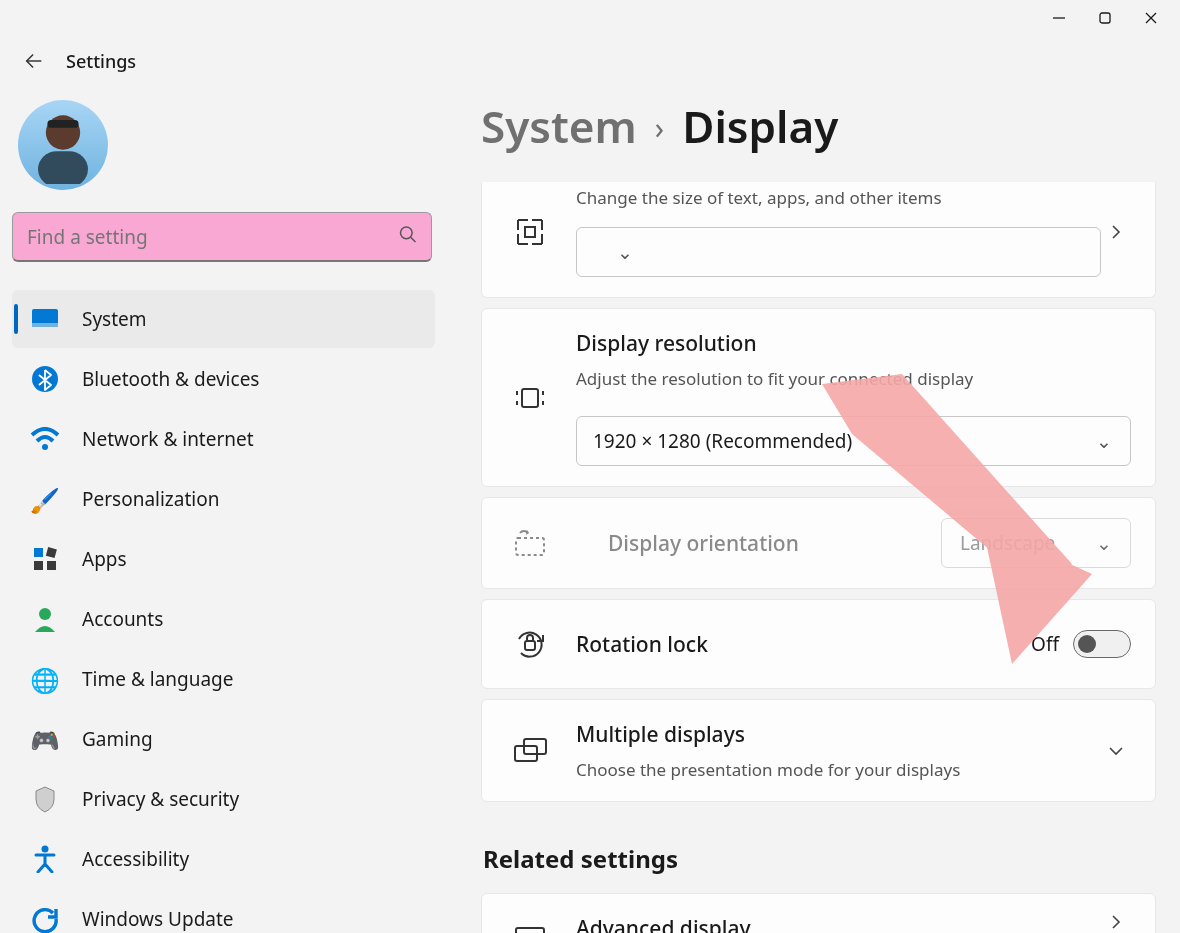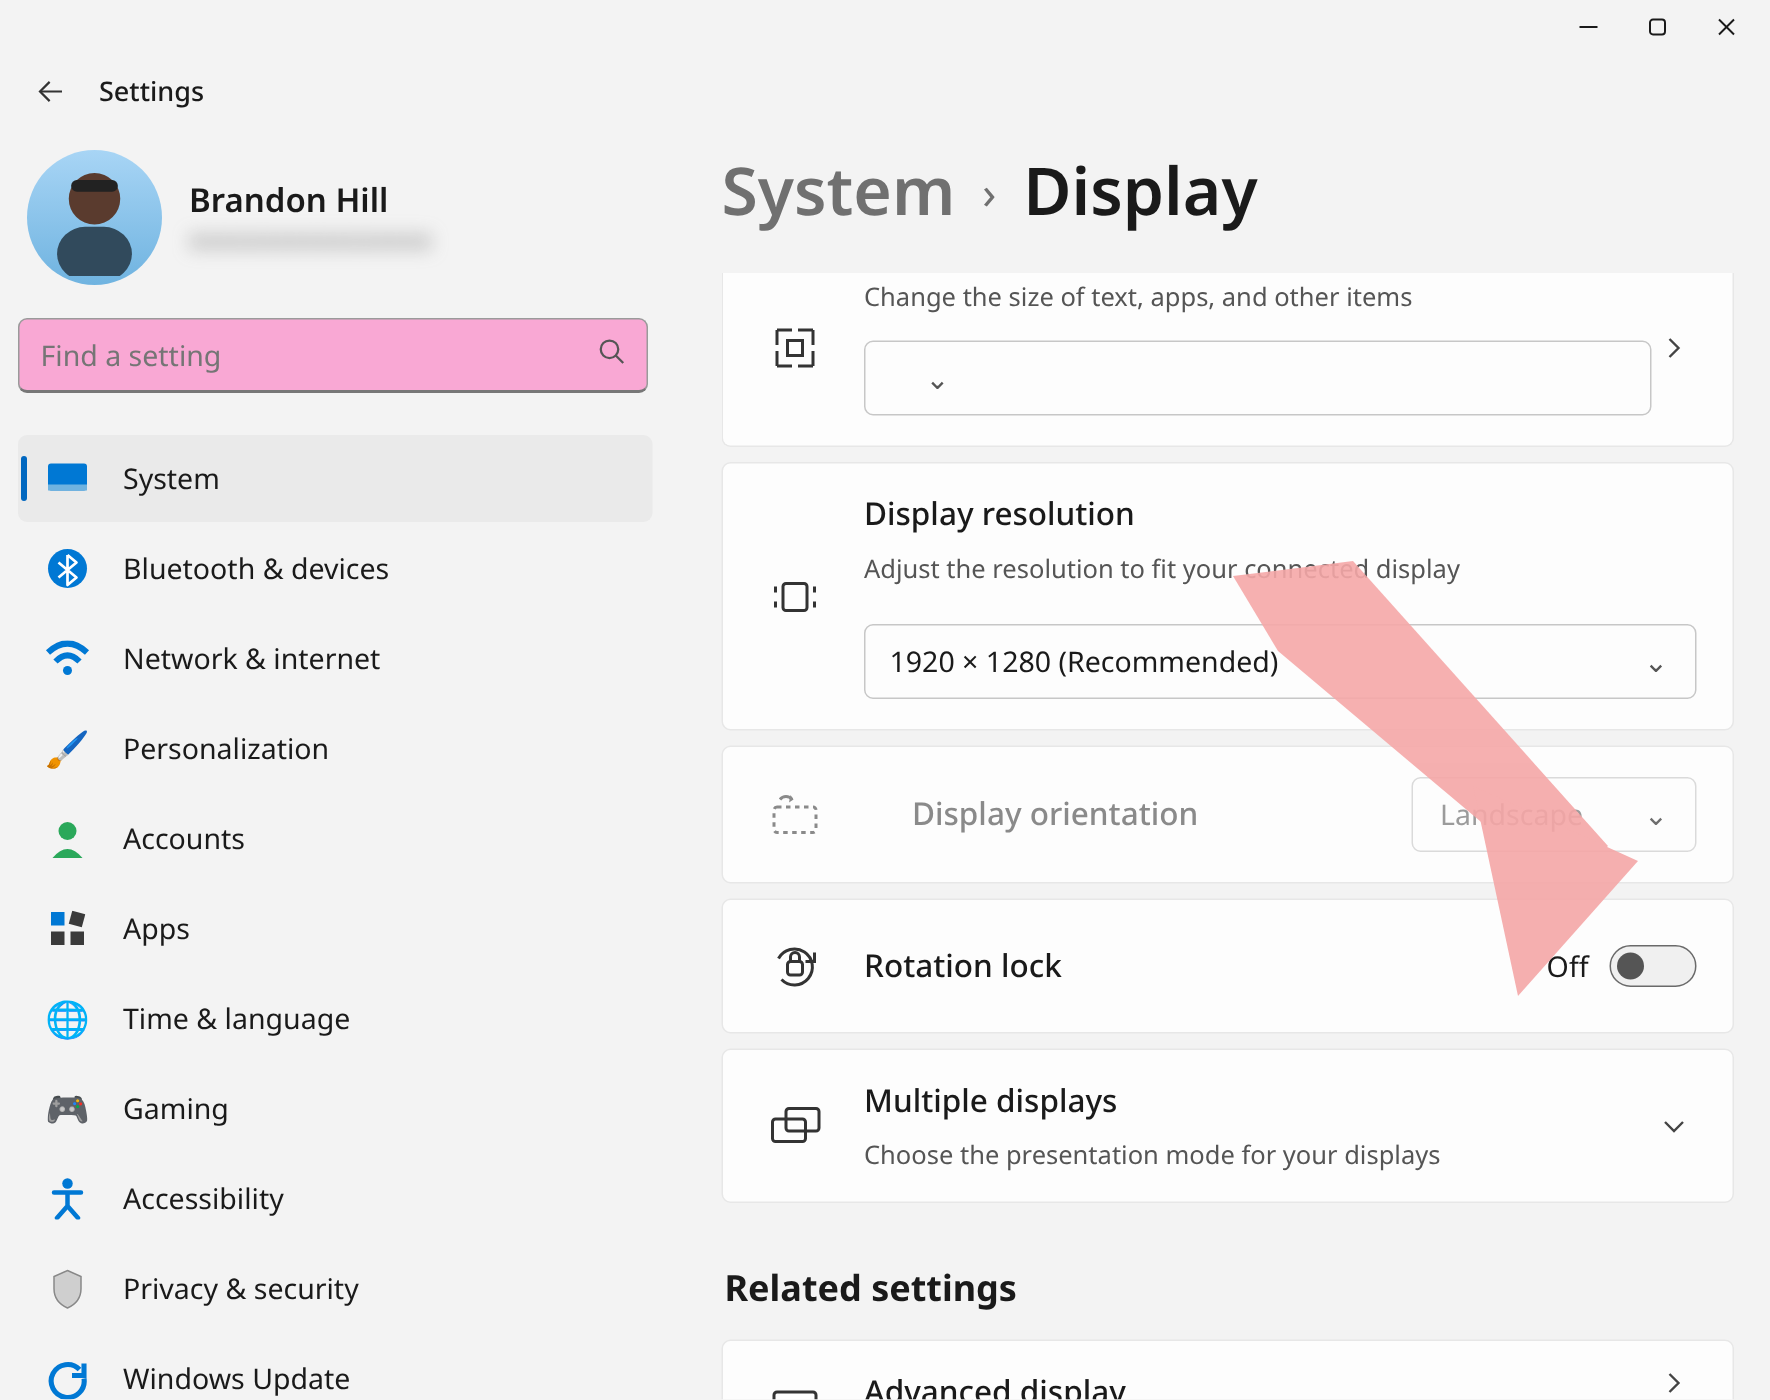--- a/index.html
+++ b/index.html
@@ -94,24 +94,20 @@
 
   <div class="sidebar">
     <div class="userblock">
       <div class="avatar">
         <svg viewBox="0 0 100 100">
             <circle cx="50" cy="34" r="22" fill="#5a3b2e"></circle>
             <rect x="18" y="58" width="64" height="46" rx="24" fill="#314a5c"></rect>
             <rect x="30" y="18" width="40" height="10" rx="5" fill="#222"></rect>
           </svg>
       </div>
-      <div>
-        <div class="user-name">Brandon Hill</div>
-        <div class="user-email">xxxxxxxxxxxxxxxxx</div>
-      </div>
     </div>
 
     <div class="search-wrap">
       <input class="search-input" placeholder="Find a setting" style="">
       <span class="search-icon">
         <svg width="20" height="20" viewBox="0 0 24 24" fill="none" stroke="#555" stroke-width="1.8">
             <circle cx="10" cy="10" r="7"></circle>
             <line x1="21" y1="21" x2="15" y2="15"></line>
           </svg>
       </span>
@@ -145,62 +141,62 @@
             </svg>
           </span>
         <span>Network &amp; internet</span>
       </div>
       <div class="nav-item">
         <span class="nav-icon">🖌️</span>
         <span>Personalization</span>
       </div>
       <div class="nav-item">
         <span class="nav-icon">
-            <svg width="24" height="26" viewBox="0 0 24 26">
-              <circle cx="12" cy="8" r="6" fill="#2aa85a"></circle>
-              <path d="M2 26 Q12 14 22 26 Z" fill="#2aa85a"></path>
-            </svg>
-          </span>
-        <span>Accounts</span>
-      </div>
-      <div class="nav-item">
-        <span class="nav-icon">
             <svg width="24" height="24" viewBox="0 0 24 24">
               <rect x="1" y="1" width="9" height="9" fill="#0078d4"></rect>
               <rect x="14" y="1" width="9" height="9" fill="#3a3a3a" transform="rotate(15 18 5)"></rect>
               <rect x="1" y="14" width="9" height="9" fill="#3a3a3a"></rect>
               <rect x="14" y="14" width="9" height="9" fill="#3a3a3a"></rect>
             </svg>
           </span>
         <span>Apps</span>
       </div>
       <div class="nav-item">
+        <span class="nav-icon">
+            <svg width="24" height="26" viewBox="0 0 24 26">
+              <circle cx="12" cy="8" r="6" fill="#2aa85a"></circle>
+              <path d="M2 26 Q12 14 22 26 Z" fill="#2aa85a"></path>
+            </svg>
+          </span>
+        <span>Accounts</span>
+      </div>
+      <div class="nav-item">
         <span class="nav-icon">🌐</span>
         <span>Time &amp; language</span>
       </div>
       <div class="nav-item">
         <span class="nav-icon">🎮</span>
         <span>Gaming</span>
+      </div>
+      <div class="nav-item">
+        <span class="nav-icon">
+            <svg width="22" height="28" viewBox="0 0 22 28">
+              <path d="M11 2 L20 6 V14 Q20 23 11 27 Q2 23 2 14 V6 Z" fill="#cfcfcf" stroke="#888"></path>
+            </svg>
+          </span>
+        <span>Privacy &amp; security</span>
       </div>
       <div class="nav-item">
         <span class="nav-icon">
             <svg width="26" height="28" viewBox="0 0 26 28">
               <circle cx="13" cy="4" r="3.5" fill="#0078d4"></circle>
               <path d="M4 10 L22 10 M13 10 V19 M13 19 L6 27 M13 19 L20 27" stroke="#0078d4" stroke-width="3" stroke-linecap="round"></path>
             </svg>
           </span>
         <span>Accessibility</span>
-      </div>
-      <div class="nav-item">
-        <span class="nav-icon">
-            <svg width="22" height="28" viewBox="0 0 22 28">
-              <path d="M11 2 L20 6 V14 Q20 23 11 27 Q2 23 2 14 V6 Z" fill="#cfcfcf" stroke="#888"></path>
-            </svg>
-          </span>
-        <span>Privacy &amp; security</span>
       </div>
       <div class="nav-item">
         <span class="nav-icon">
             <svg width="28" height="28" viewBox="0 0 28 28">
               <path d="M22 8 A11 11 0 1 0 25 14" fill="none" stroke="#0078d4" stroke-width="3.4"></path>
               <polyline points="25 4 25 12 17 12" fill="none" stroke="#0078d4" stroke-width="3.4"></polyline>
             </svg>
           </span>
         <span>Windows Update</span>
       </div>

